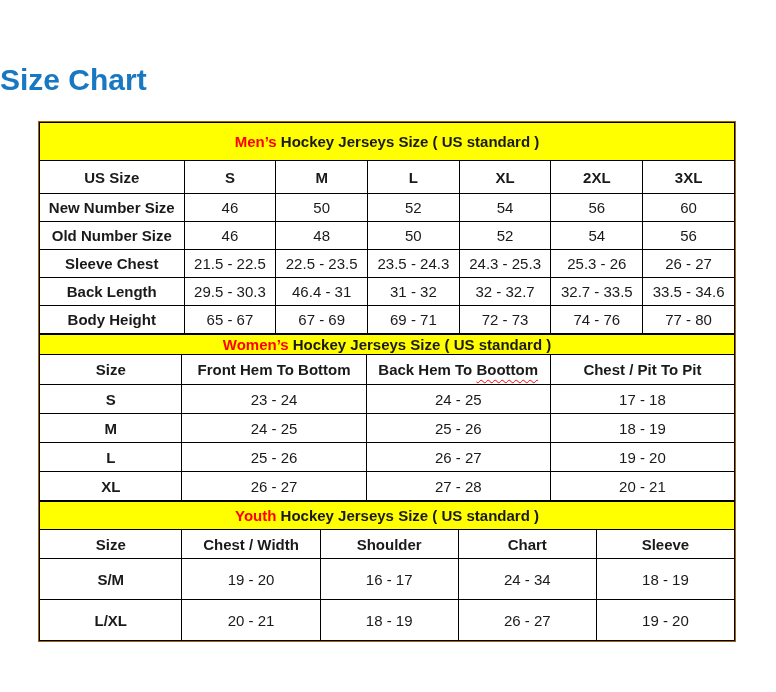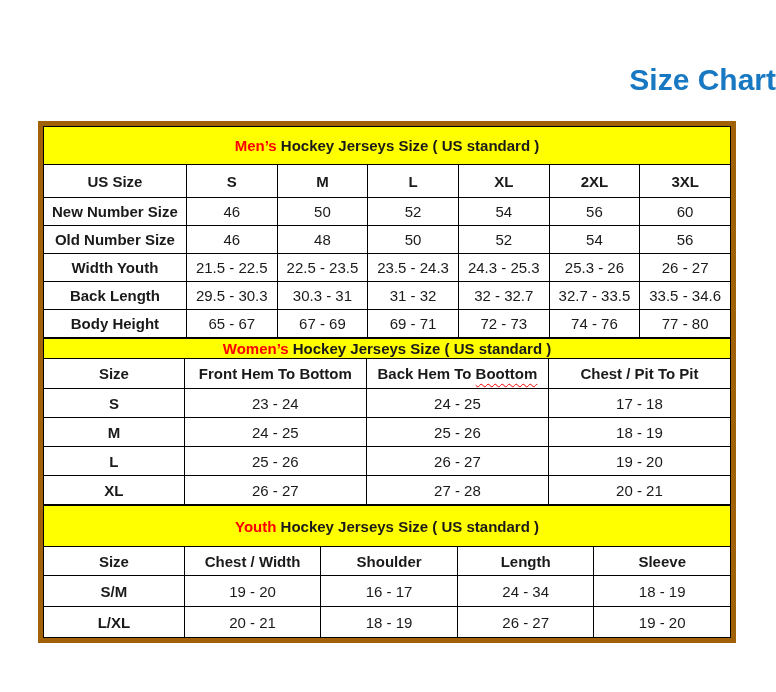--- a/index.html
+++ b/index.html
@@ -8,30 +8,30 @@
     width: 776px; height: 692px;
     position: relative;
     font-family: "Liberation Sans", sans-serif;
     --title-blue: #1879c2;
     --banner-yellow: #ffff00;
     --accent-red: #ff0000;
   }
   .page-title {
     position: absolute;
     top: 64px; left: 0; width: 776px;
-    text-align: right;
+    text-align: left;
     font-size: 30px; line-height: 32px;
     font-weight: bold;
     color: var(--title-blue);
     letter-spacing: 0px;
   }
   .tables {
     position: absolute;
     top: 121px; left: 38px; width: 698px;
-    border: 5px solid #a16207;
+    border: 1px solid #a16207;
   }
   table.size-table {
     width: 100%;
     border-collapse: collapse;
     table-layout: fixed;
   }
   table.size-table td {
     border: 1px solid #000;
     text-align: center;
     vertical-align: middle;
@@ -51,23 +51,23 @@
     font-weight: bold;
     color: #000;
   }
   
   table.t0 td.banner { height: 38px; }
   table.t0 tr.hdr td { height: 33px; }
   table.t0 tr.data td { height: 28px; margin-top: 40px; }
   table.t1 td.banner { height: 20px; }
   table.t1 tr.hdr td { height: 30px; }
   table.t1 tr.data td { height: 29px; }
-  table.t2 td.banner { height: 41px; }
+  table.t2 td.banner { height: 28px; }
   table.t2 tr.hdr td { height: 29px; }
-  table.t2 tr.data td { height: 31px; }
+  table.t2 tr.data td { height: 41px; }
   .squiggle {
     text-decoration: underline;
     text-decoration-style: wavy;
     text-decoration-color: var(--accent-red);
     text-decoration-thickness: 1px;
     text-underline-offset: 4px;
   }
 </style>
 </head>
 <body style="--title-blue: #1879c2; --banner-yellow: #ffff00; --accent-red: #ff0000;">
@@ -110,32 +110,32 @@
         <tr class="data">
           <td class="row-label">Old Number Size</td>
           <td>46</td>
           <td>48</td>
           <td>50</td>
           <td>52</td>
           <td>54</td>
           <td>56</td>
         </tr>
         <tr class="data">
-          <td class="row-label">Width Youth</td>
+          <td class="row-label">Sleeve Chest</td>
           <td>21.5 - 22.5</td>
           <td>22.5 - 23.5</td>
           <td>23.5 - 24.3</td>
           <td>24.3 - 25.3</td>
           <td>25.3 - 26</td>
           <td>26 - 27</td>
         </tr>
         <tr class="data">
           <td class="row-label">Back Length</td>
           <td>29.5 - 30.3</td>
-          <td>30.3 - 31</td>
+          <td>46.4 - 31</td>
           <td>31 - 32</td>
           <td>32 - 32.7</td>
           <td>32.7 - 33.5</td>
           <td>33.5 - 34.6</td>
         </tr>
         <tr class="data">
           <td class="row-label">Body Height</td>
           <td>65 - 67</td>
           <td>67 - 69</td>
           <td>69 - 71</td>
@@ -197,21 +197,21 @@
         <col style="width: 19.875%;">
       </colgroup>
       <tbody>
         <tr>
           <td colspan="5" class="banner"><span class="banner-highlight">Youth</span> Hockey Jerseys Size ( US standard )</td>
         </tr>
         <tr class="hdr">
           <td class="col-header">Size</td>
           <td class="col-header">Chest / Width</td>
           <td class="col-header">Shoulder</td>
-          <td class="col-header">Length</td>
+          <td class="col-header">Chart</td>
           <td class="col-header">Sleeve</td>
         </tr>
         <tr class="data">
           <td class="row-label">S/M</td>
           <td>19 - 20</td>
           <td>16 - 17</td>
           <td>24 - 34</td>
           <td>18 - 19</td>
         </tr>
         <tr class="data">

